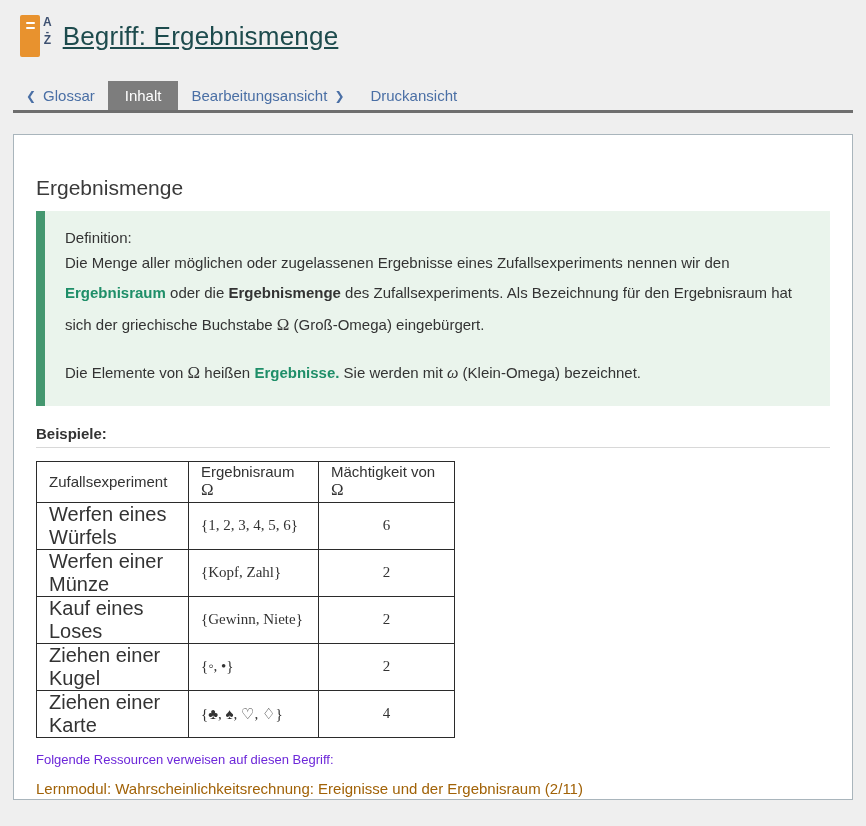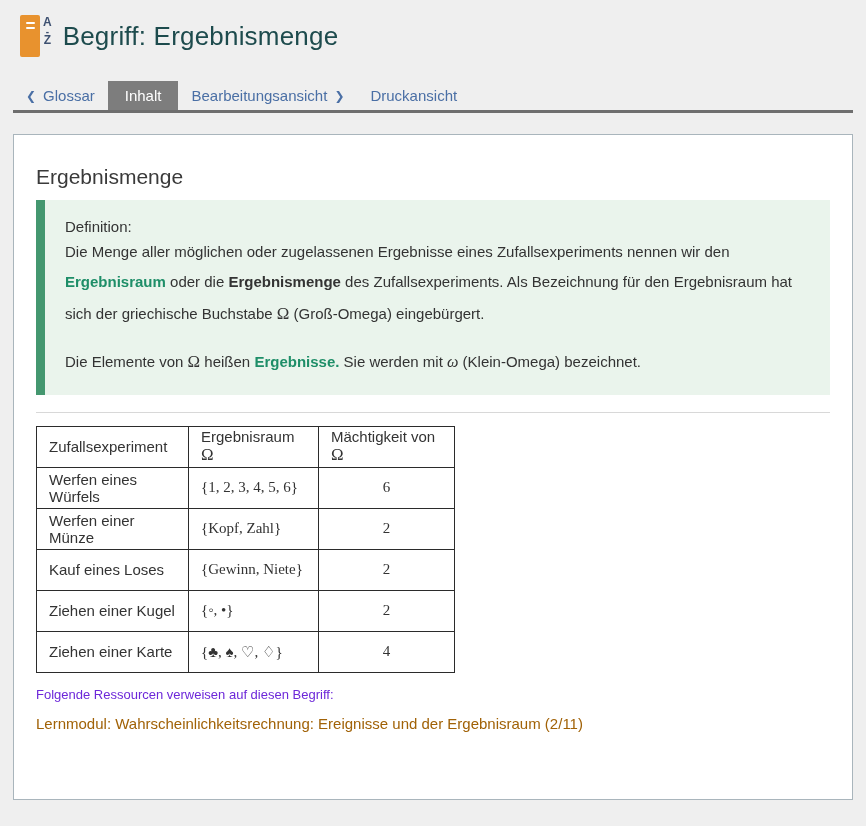--- a/index.html
+++ b/index.html
@@ -8,34 +8,34 @@
 
   
   .header { display:flex; align-items:center; gap:11px; padding:15px 0 0 20px; }
   .az-icon { display:flex; align-items:flex-start; gap:3px; }
   .az-spine { width:20px; height:42px; background:#e8922e; border-radius:2px;
     padding-top:7px; display:flex; flex-direction:column; gap:3px; align-items:center; }
   .az-spine i { display:block; width:9px; height:2px; background:#fff; border-radius:1px; }
   .az-letters { display:flex; flex-direction:column; align-items:center;
     font-size:12px; font-weight:700; color:#3d5070; line-height:0.95; padding-top:2px; }
   .az-letters .dash { font-size:10px; line-height:0.7; }
-  .page-title { font-size:26px; font-weight:400; color:#1d4b4d; letter-spacing:0.2px; }
+  .page-title { font-size:26px; font-weight:400; color:#1d4b4d; letter-spacing:0.2px;text-decoration:underline; }
 
   
   .tabbar { display:flex; align-items:stretch; margin:24px 13px 0 13px;
     border-bottom:3px solid #6e6e6e; font-size:15px; }
   .tablink { display:flex; align-items:center; gap:7px; color:#4a6fa5;
     padding:6px 13px; cursor:pointer; text-decoration:none; }
   .tablink .chev { font-size:12px; font-weight:700; }
   .tab-active { background:#7d7d7d; color:#fff; padding:6px 17px;
     display:flex; cursor:pointer; }
 
   
   .card { margin:21px 13px 0 13px; height:666px; background:#fff;
-    border:1px solid #a9b5bc; padding:30px 22px 10px 22px; overflow:hidden; }
+    border:1px solid #a9b5bc; padding:41px 22px 10px 22px; overflow:hidden; }
   .card h1 { font-size:21px; font-weight:400; color:#3a3a3a; line-height:1.1;
     margin:0 0 12px 0; }
 
   
   .defbox { background:#eaf4ec; border-left:9px solid #44976f; padding:16px 20px; }
   .def-label { font-weight:400; font-size:15px; color:#333; line-height:1.4; }
   .defbox p { font-size:15px; line-height:2.0; color:#333; }
   .defbox p.second { margin-top:14px; }
   .glink { color:#1e8e68; font-weight:700; cursor:pointer; }
   .b { font-weight:700; }
@@ -49,21 +49,21 @@
   .beispiele hr { border:none; border-top:1px solid #d8d8d8; margin-top:3px; }
 
   
   table.bsp { border-collapse:collapse; margin-top:13px; }
   table.bsp th, table.bsp td { border:1px solid #2b2b2b; height:41px;
     vertical-align:middle; padding:0 12px; }
   table.bsp th { font-weight:400; font-size:15px; text-align:left; color:#333; }
   th.w1, td.c1 { width:152px; }
   th.w2, td.c2 { width:130px; }
   th.w3, td.c3 { width:136px; }
-  td.c1 { font-size:15px; }
+  td.c1 { font-size:20px; }
   td.c2 { font-size:15px; padding:0 10px; }
   td.c3 { font-size:15px; text-align:center; }
 
   
   .res-intro { margin-top:14px; font-size:13px; color:#6d28d9; }
   .res-link { margin-top:13px; font-size:15px; color:#a16207; cursor:pointer; width:fit-content; }
 </style>
 </head>
 <body>
 
@@ -106,20 +106,21 @@
     <div class="def-label">Definition:</div>
     <p>
       <span>Die Menge aller möglichen oder zugelassenen Ergebnisse eines Zufallsexperiments nennen wir den </span><span class="glink">Ergebnisraum</span><span> oder die </span><span class="b">Ergebnismenge</span><span> des Zufallsexperiments. Als Bezeichnung für den Ergebnisraum hat sich der griechische Buchstabe </span><span class="math">Ω</span><span> (Groß-Omega) eingebürgert.</span>
     </p>
     <p class="second">
       <span>Die Elemente von </span><span class="math">Ω</span><span> heißen </span><span class="glink">Ergebnisse.</span><span> Sie werden mit </span><span class="math-it">ω</span><span> (Klein-Omega) bezeichnet.</span>
     </p>
   </div>
 
   <div class="beispiele">
+    <div class="beispiele-label">Beispiele:</div>
     <hr>
   </div>
 
   <table class="bsp">
     <thead>
       <tr>
         <th class="w1"><span>Zufallsexperiment</span><span class="math"></span></th>
         <th class="w2"><span>Ergebnisraum </span><span class="math">Ω</span></th>
         <th class="w3"><span>Mächtigkeit von </span><span class="math">Ω</span></th>
       </tr>

